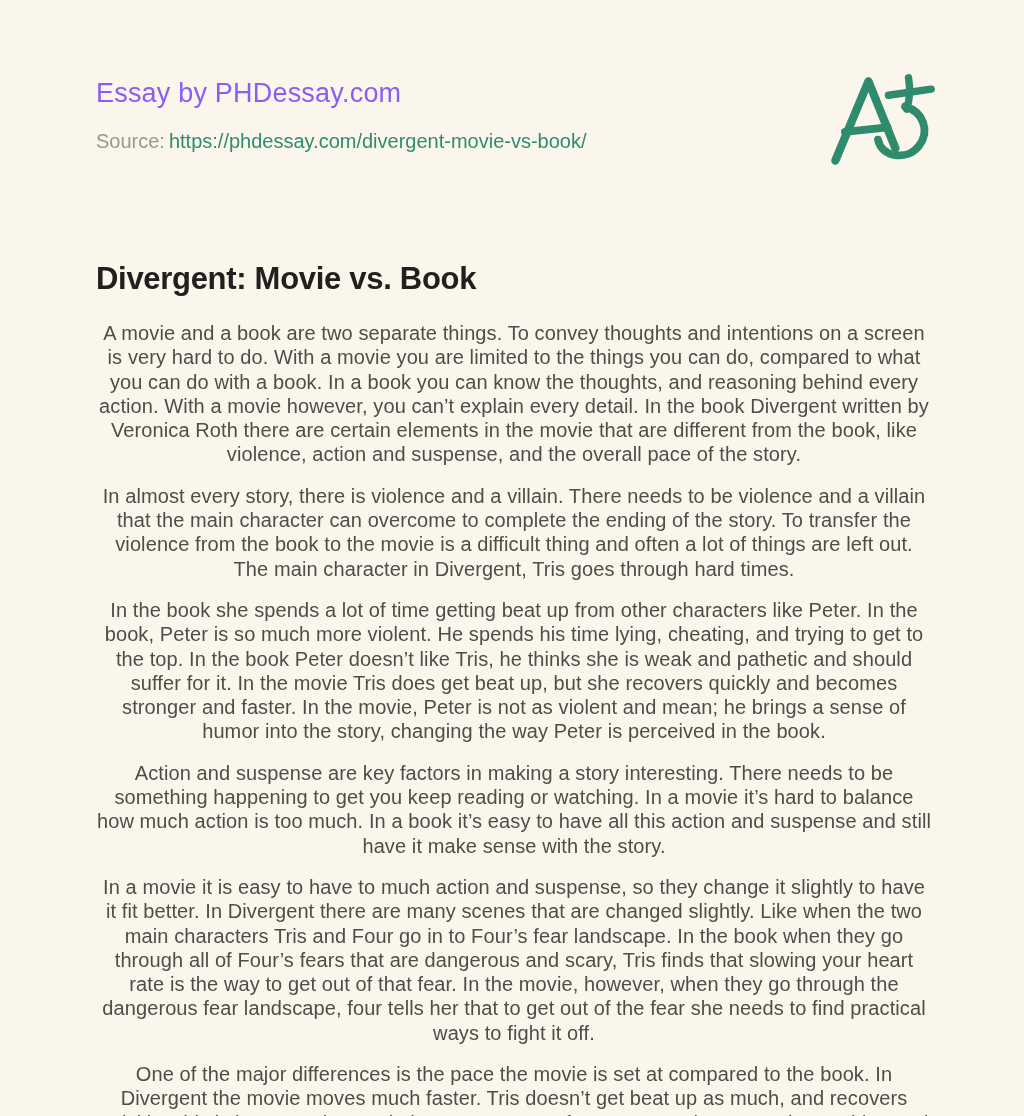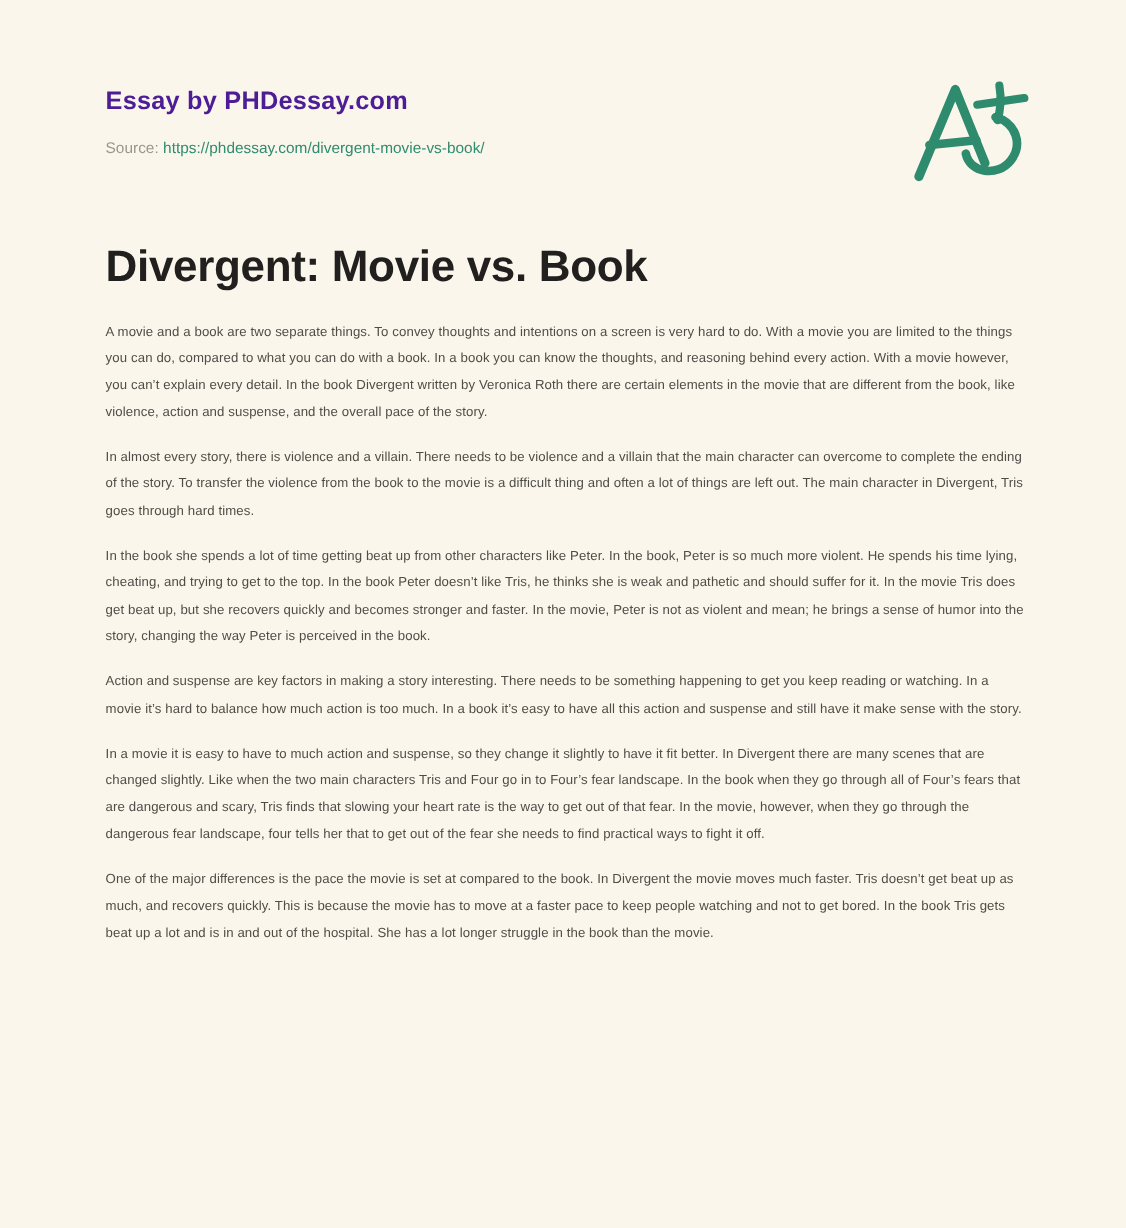--- a/index.html
+++ b/index.html
@@ -16,60 +16,61 @@
     width: 1024px;
     height: 1116px;
     padding: 0 96px;
     position: relative;
   }
   .site-header {
     padding-top: 78px;
     position: relative;
   }
   .byline {
-    font-size: 23px;
-    font-weight: 700;
-    color: #4c1d95;
+    font-size: 27px;
+    font-weight: 400;
+    color: #8b5cf6;
     letter-spacing: 0.2px;
   }
   .source-line {
     margin-top: 21px;
-    font-size: 14px;
+    font-size: 20px;
     color: #9b978f;
   }
   .source-link {
     color: #2f8c6e;
     text-decoration: none;
     margin-left: 4px;
   }
   .logo {
     position: absolute;
     top: 66px;
     right: -18px;
     width: 122px;
     height: 102px;
   }
   .logo svg { width: 100%; height: 100%; }
   .article-title {
-    margin-top: 78px;
-    font-size: 40px;
+    margin-top: 108px;
+    font-size: 31px;
     font-weight: 700;
     color: #21201e;
     letter-spacing: -0.3px;
   }
   .essay-body {
     margin-top: 24px;
     width: 836px;
   }
   .essay-body p {
-    font-size: 12px;
+    font-size: 20px;
     line-height: 24.3px;
     color: #4f4d48;
     margin-bottom: 17px;
     letter-spacing: 0.1px;
+    text-align: center;
   }
 </style>
 </head>
 <body>
 
 <div class="page">
 
   <div class="site-header">
     <div class="byline">Essay by PHDessay.com</div>
 

